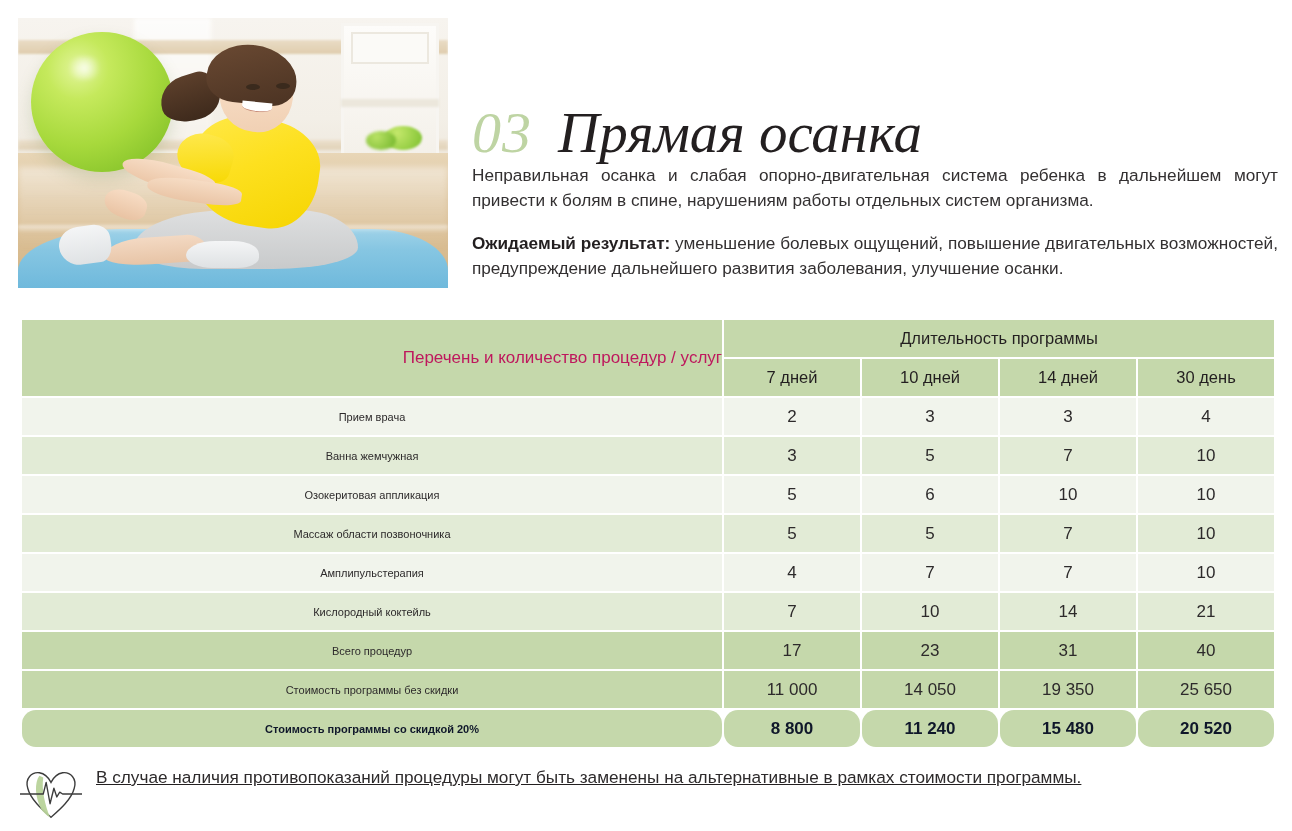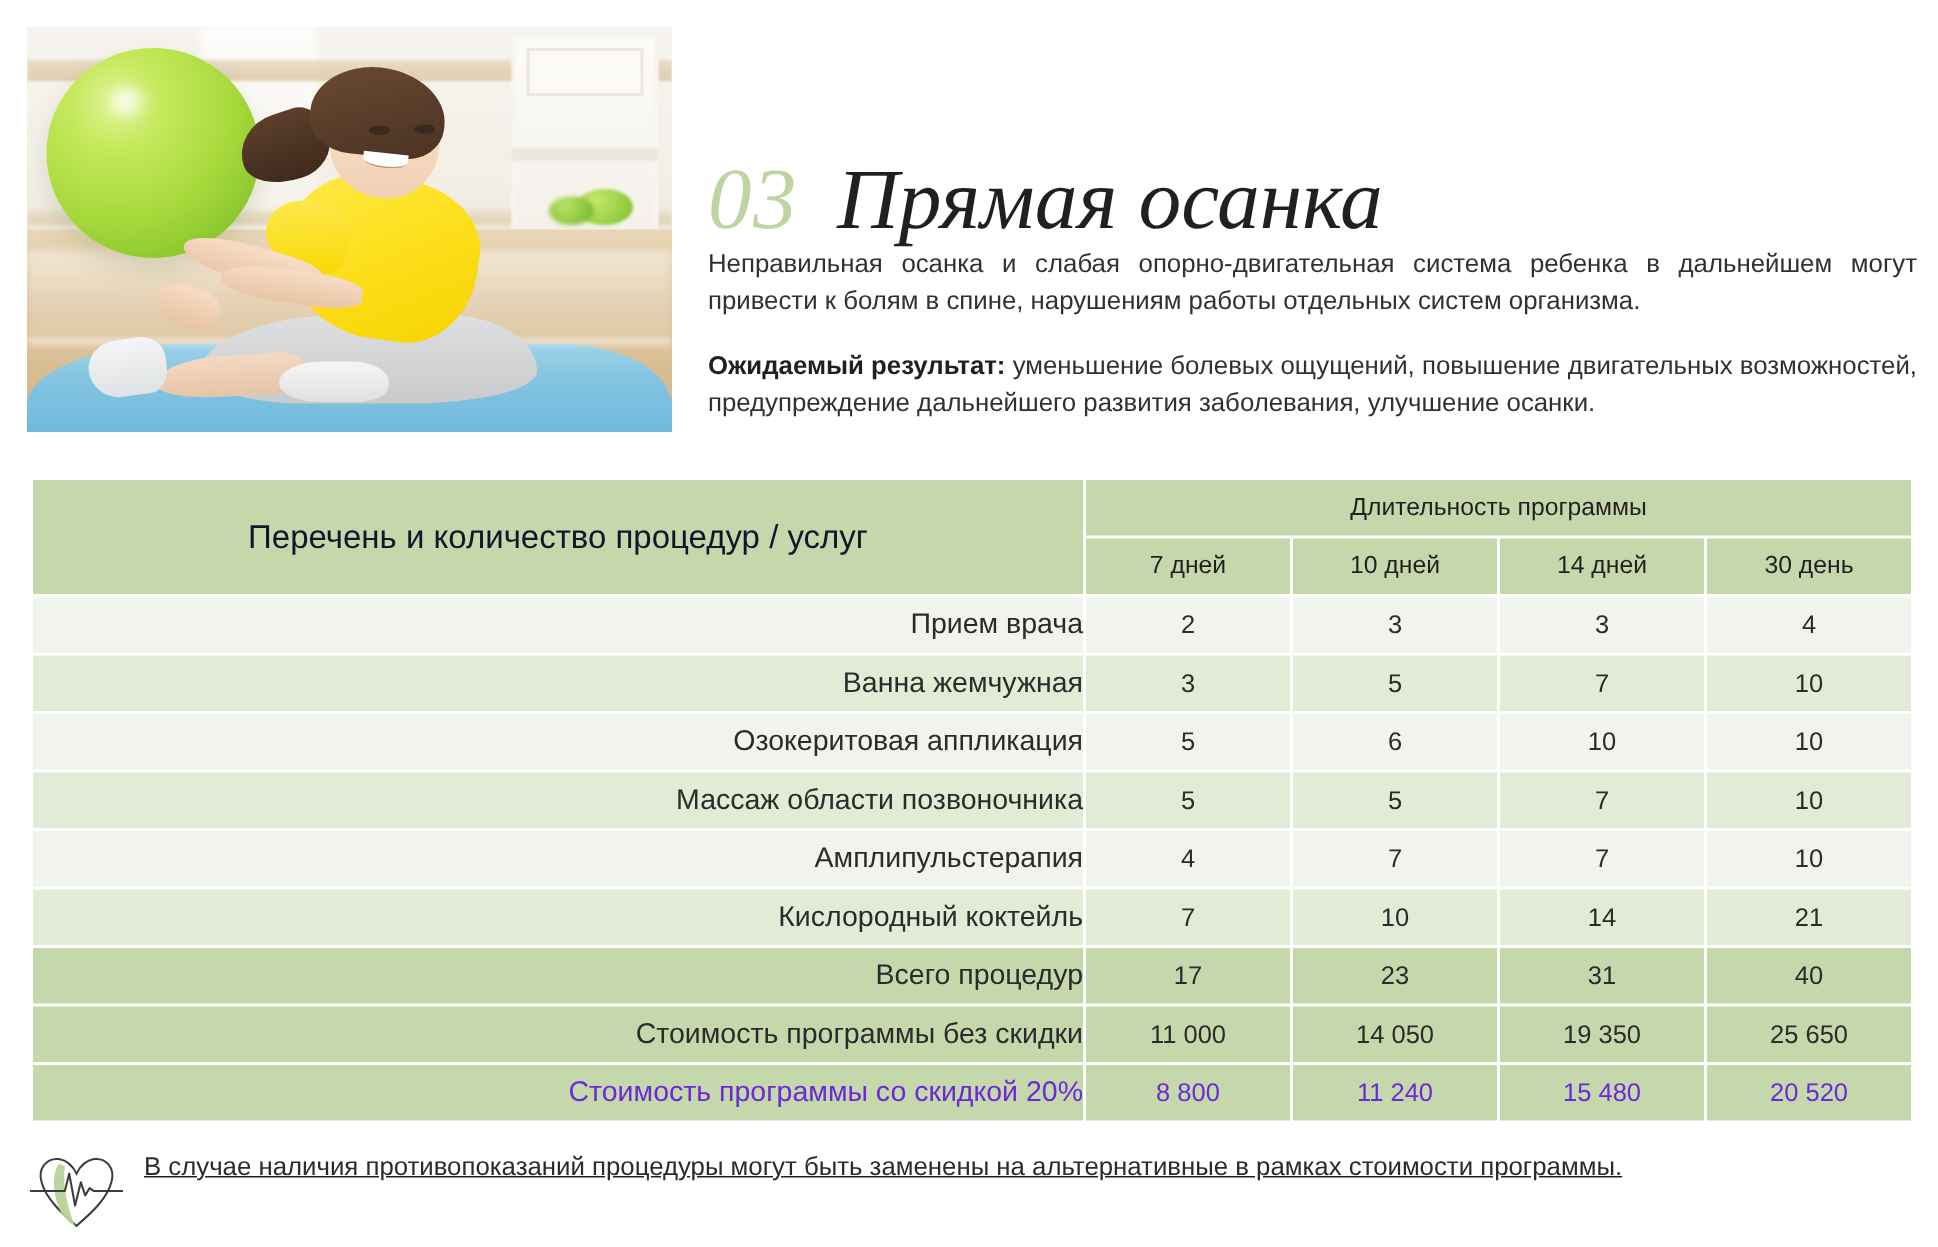--- a/index.html
+++ b/index.html
@@ -253,46 +253,46 @@
 
   .hd {
     background: #c5d8ab;
     text-align: center;
     font-weight: bold;
     font-size: 16.5px;
     color: #231f20;
   }
   .hd-name {
     background: #c5d8ab;
-    text-align: center;
+    text-align: right;
     padding-left: 36px;
     font-weight: bold;
-    font-size: 22px;
-    color: #0f172a;
+    font-size: 17px;
+    color: #be185d;
   }
   .hd-span { height: 42px; }
   .hd-sub  { height: 40px; }
 
   .r-light td { background: #f1f4ec; }
   .r-dark  td { background: #e2ebd6; }
   .r-sage  td { background: #c5d8ab; }
 
   .cell-name {
-    text-align: right;
+    text-align: center;
     padding-left: 36px;
     color: #2d2a2b;
-    font-size: 19px;
+    font-size: 11px;
   }
   .cell-num {
     text-align: center;
     color: #2d2a2b;
     font-size: 17px;
   }
   .bold-row .cell-name,
-  .bold-row .cell-num { font-weight: normal; color: #6d28d9; }
+  .bold-row .cell-num { font-weight: bold; color: #0f172a; border-radius: 14px; }
 
   
   .footer {
     position: absolute;
     left: 20px;
     top: 766px;
     display: flex;
     align-items: flex-start;
     gap: 14px;
     width: 1255px;

